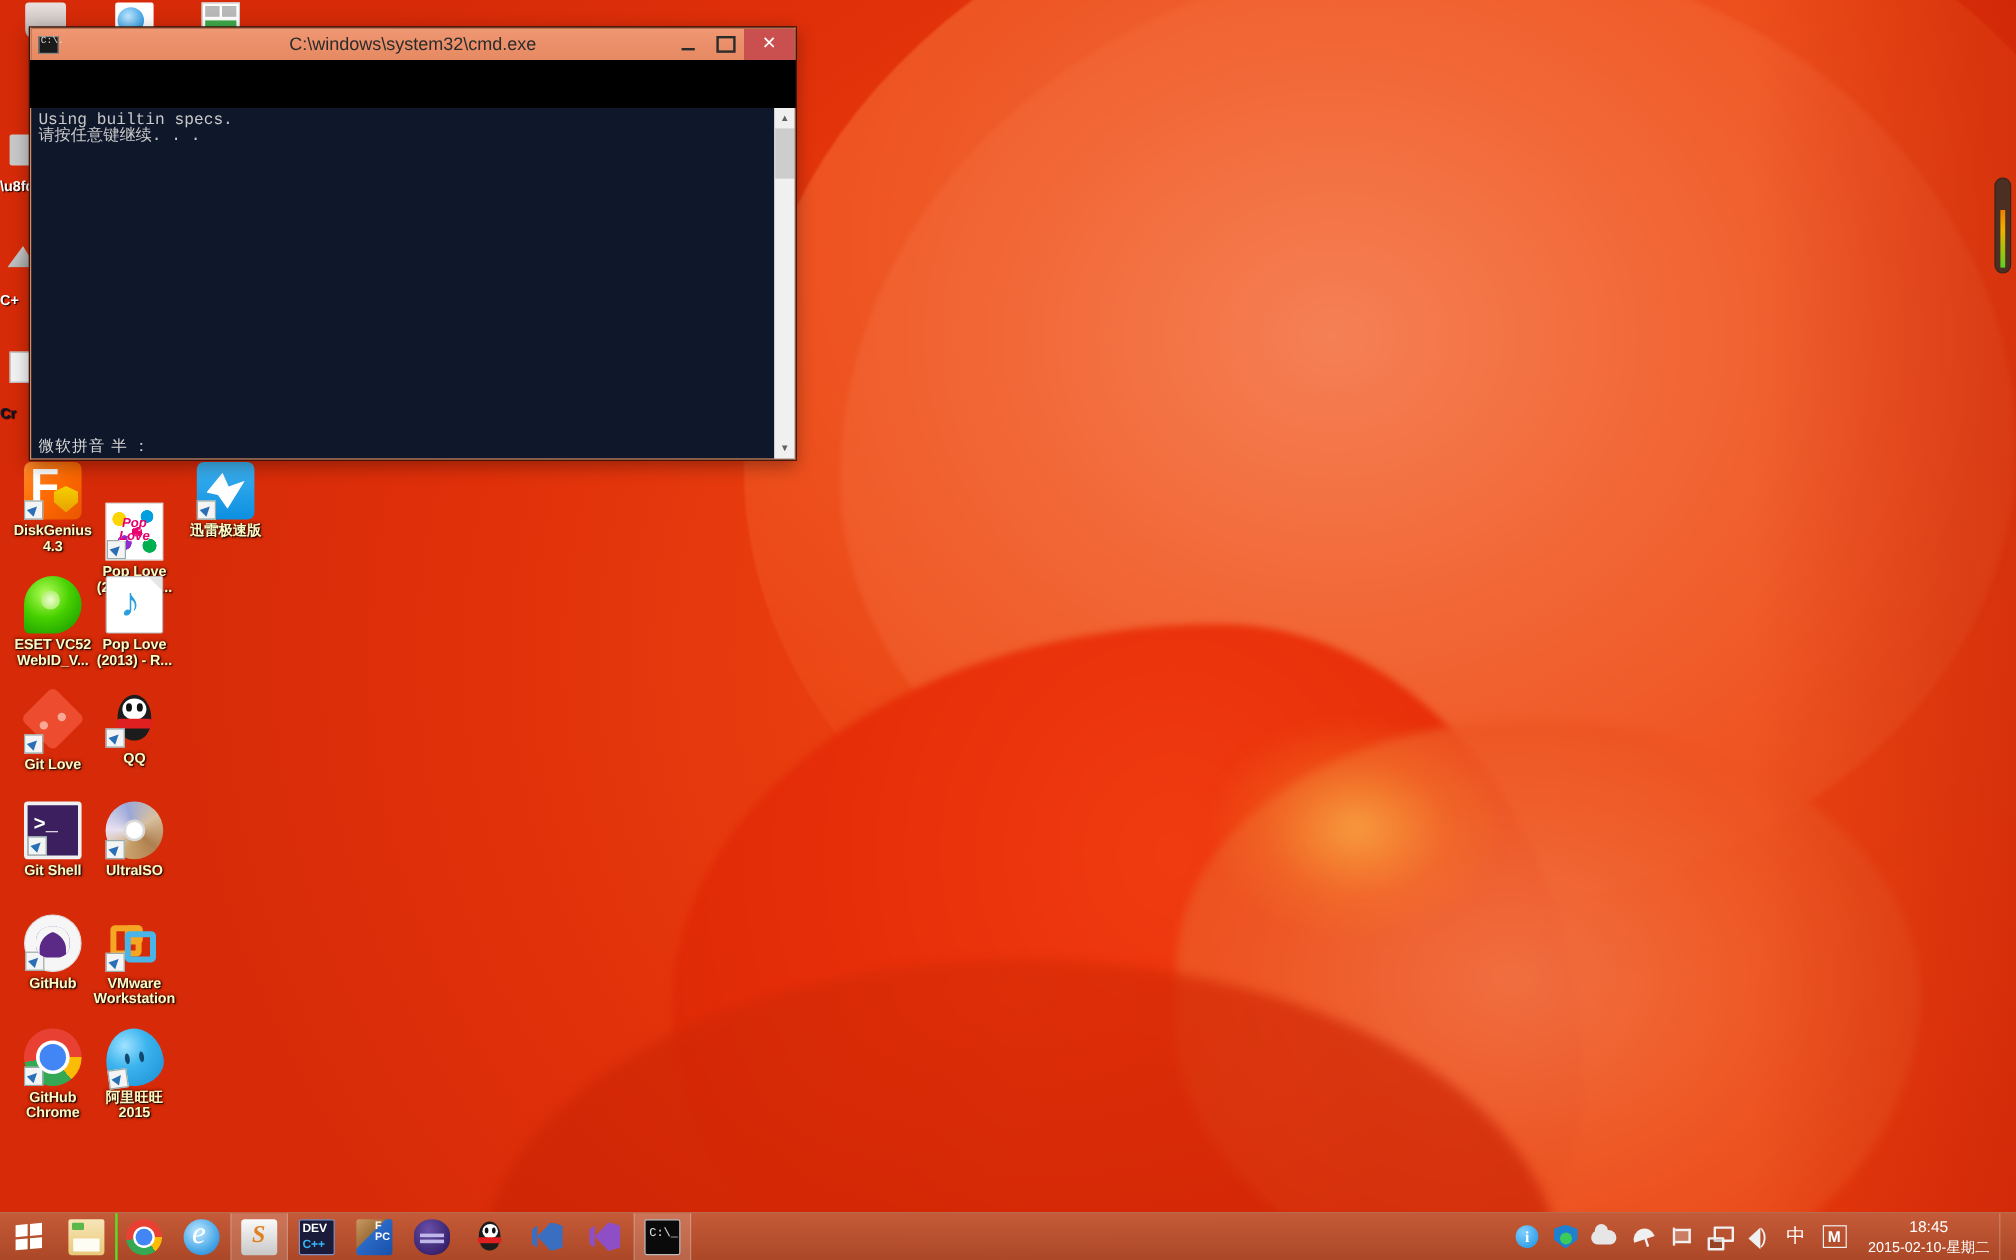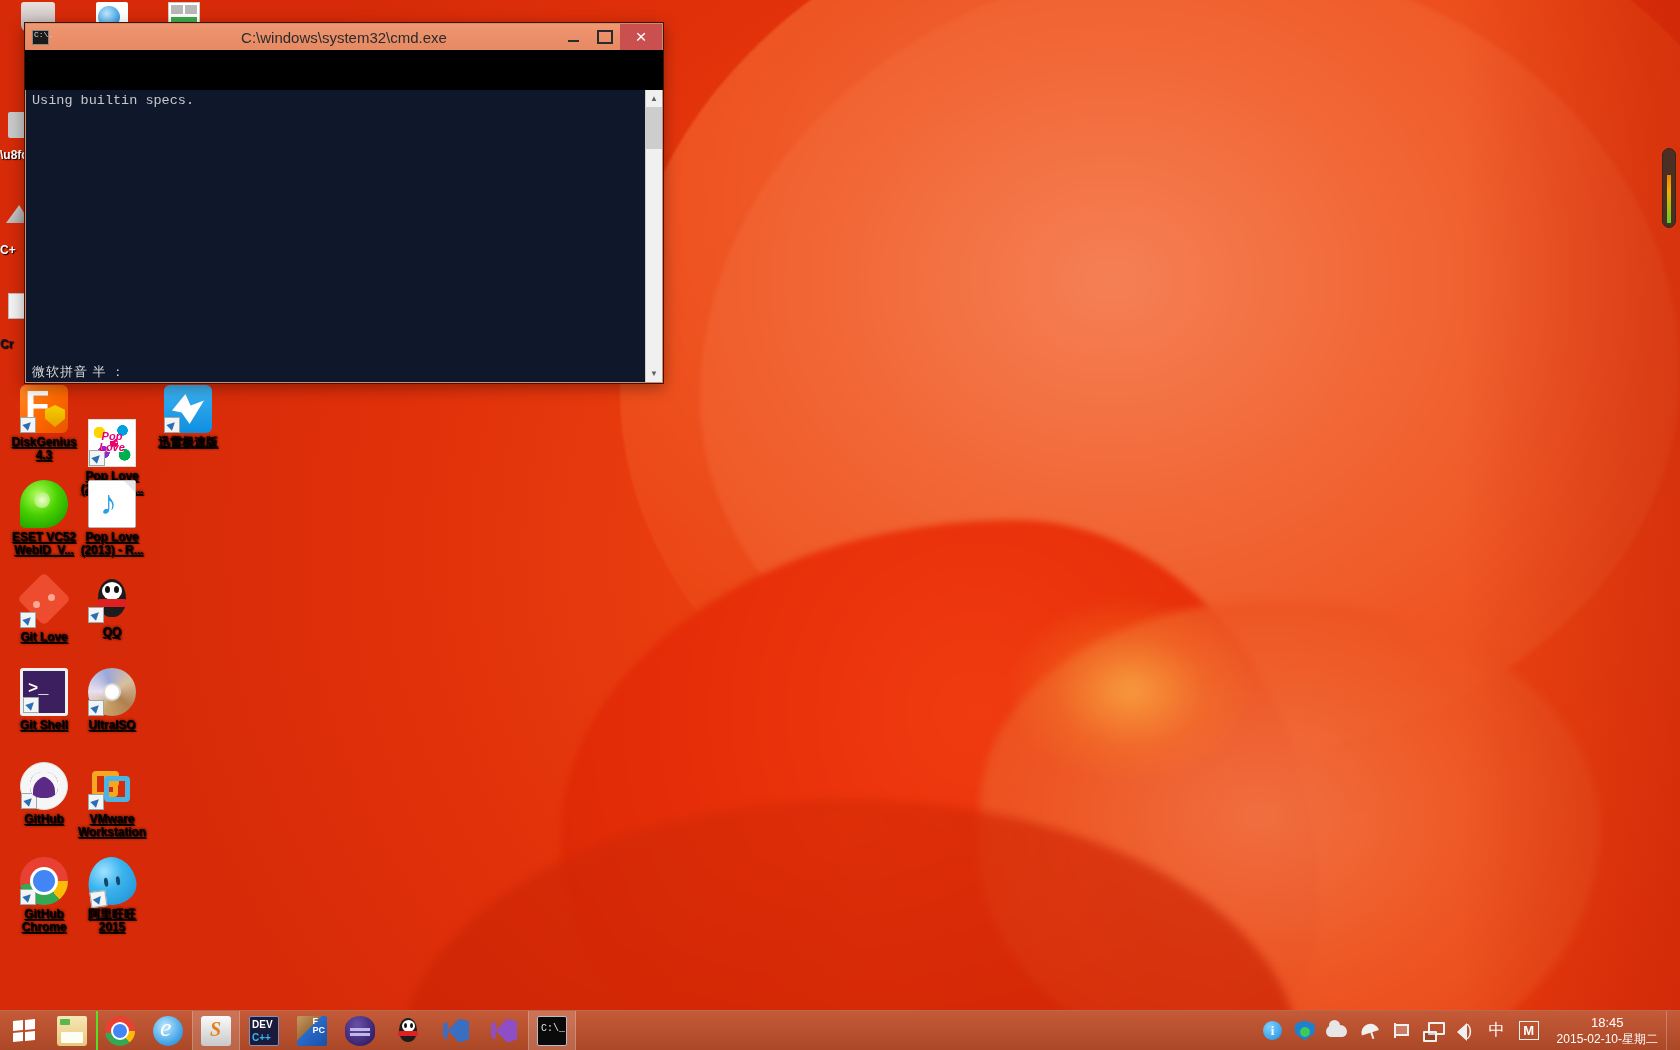--- a/index.html
+++ b/index.html
@@ -80,26 +80,25 @@
     cursor: default;
   }
   .icon-art {
     width: 48px; height: 48px;
     margin: 0 auto 3px;
     position: relative;
   }
   .icon-label {
     font-size: 12px;
     line-height: 13px;
-    color: #000000;
+    color: #fef9c3;
     text-shadow: 1px 1px 1px rgba(0,0,0,.85), 0 0 3px rgba(0,0,0,.9);
     font-weight: bold;
     letter-spacing: -0.1px;
     word-wrap: break-word;
-    text-decoration: underline;
   }
   .shortcut-arrow {
     position: absolute; left: 0; bottom: 0;
     width: 16px; height: 16px;
     background: #f4f4f4;
     border: 1px solid #9aa;
   }
   .shortcut-arrow::after {
     content: "";
     position: absolute; left: 3px; top: 3px;
@@ -829,20 +828,21 @@
       <div id="cmd-title">C:\windows\system32\cmd.exe</div>
       <div class="win-btns">
         <div class="win-btn min"></div>
         <div class="win-btn max"></div>
         <div class="win-btn close"></div>
       </div>
     </div>
     <div id="cmd-body">
       <div id="cmd-console">
         <div class="line">Using builtin specs.</div>
+        <div class="line">请按任意键继续. . .</div>
         <div id="cmd-ime">微软拼音  半  ：</div>
       </div>
       <div id="cmd-scrollbar">
         <div class="sb-btn">▲</div>
         <div class="sb-thumb"></div>
         <div class="sb-track"></div>
         <div class="sb-btn">▼</div>
       </div>
     </div>
   </div>

